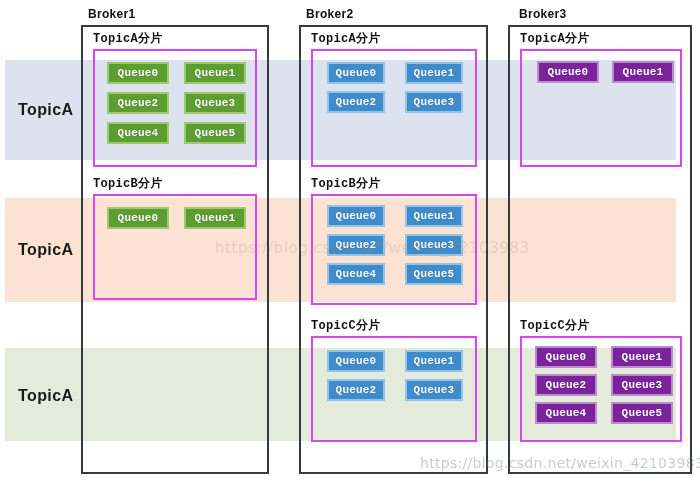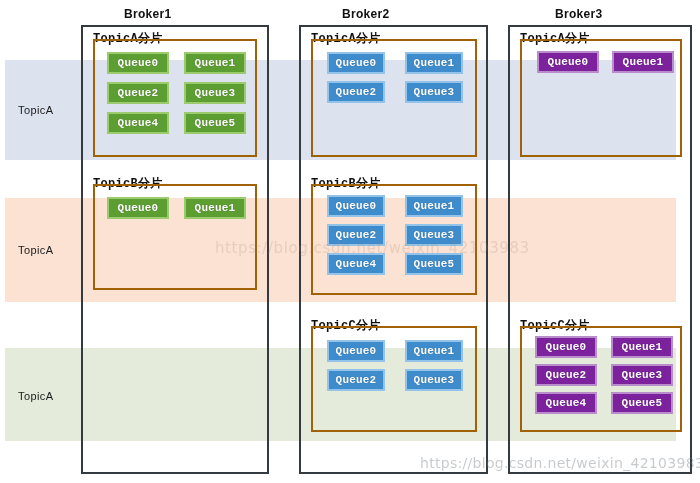--- a/index.html
+++ b/index.html
@@ -20,38 +20,37 @@
 
   
   .band {
     position: absolute;
     left: 5px;
     width: 671px;
   }
   .band-label {
     position: absolute;
     left: 18px;
-    font-size: 11px;
-    font-weight: normal;
+    font-size: 16px;
+    font-weight: bold;
     color: #1a1a1a;
     letter-spacing: 0.4px;
     transform: translateY(-50%);
   }
   #band-a { top: 60px;  height: 100px; background: #dde2ef; }
   #band-b { top: 198px; height: 104px; background: #fbe2d3; }
   #band-c { top: 348px; height: 93px;  background: #e4ebdb; }
 
   
   .broker-title {
     position: absolute;
     font-size: 12px;
     font-weight: bold;
     color: #111111;
     letter-spacing: 0.3px;
-    margin-left: 36px;
   }
   .broker-box {
     position: absolute;
     border: 2px solid #333a40;
     box-sizing: border-box;
     background: transparent;
   }
   #broker1-box { left: 81px;  top: 25px; width: 188px; height: 449px; }
   #broker2-box { left: 299px; top: 25px; width: 189px; height: 449px; }
   #broker3-box { left: 508px; top: 25px; width: 184px; height: 449px; }
@@ -71,22 +70,22 @@
     left: 12px;
     font-size: 12px;
     font-weight: bold;
     color: #111111;
     letter-spacing: 0.3px;
     white-space: nowrap;
   }
   .shard-box {
     position: absolute;
     left: 12px;
-    top: 9px;
-    border: 2px solid #a16207;
+    top: 19px;
+    border: 2px solid #d946ef;
     box-sizing: border-box;
     background: transparent;
   }
 
   
   .queue {
     position: absolute;
     box-sizing: border-box;
     font-size: 11px;
     font-weight: bold;

